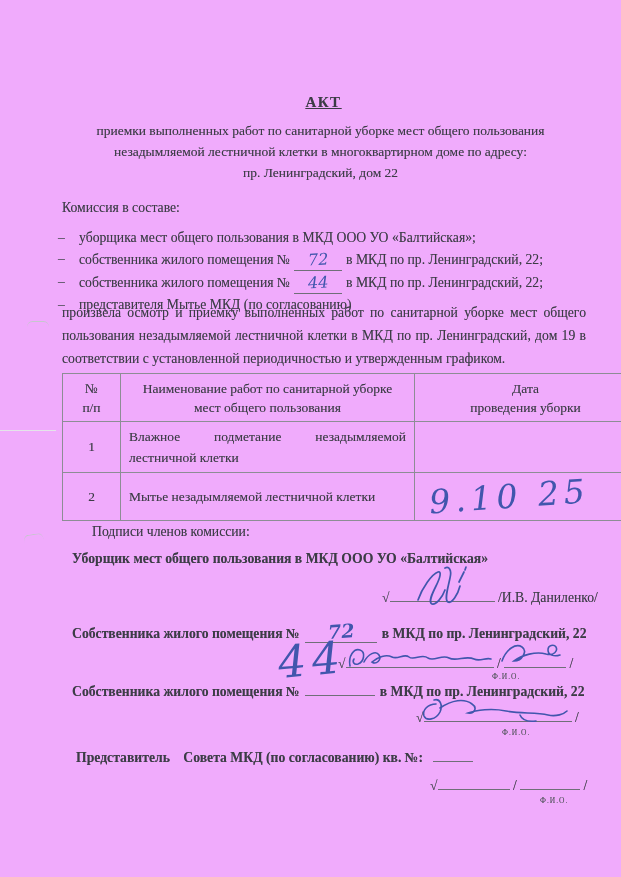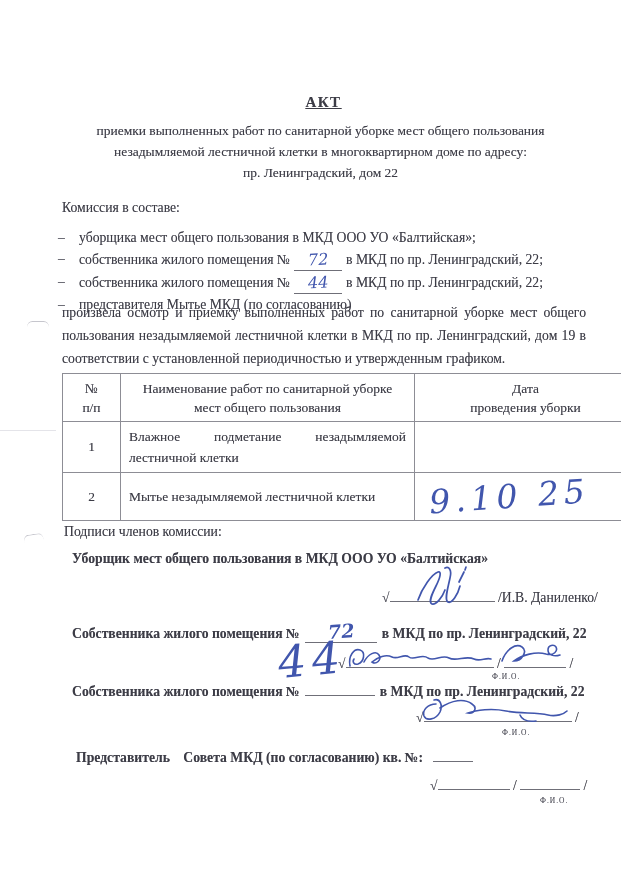--- a/index.html
+++ b/index.html
@@ -1,20 +1,20 @@
 <!DOCTYPE html>
 <html><head>
 <meta charset="utf-8">
 <style>
   html,body { margin:0; padding:0; background:#e8e8e8; }
   .page {
     position: relative;
     width: 621px; height: 877px;
     margin: 0 auto;
-    background: #ffffff;
+    background: #f0abfc;
     font-family: "Liberation Serif", serif;
     color: #3c3c46;
     overflow: hidden;
     text-shadow: 0 0 0.6px rgba(70,70,82,0.45);
   }
   .doc-title {
     position: absolute; left: 62px; width: 523px; top: 94px;
     font-size: 15px; font-weight: bold; letter-spacing: 1.5px;
     text-decoration: underline; text-align: center;
   }
@@ -48,21 +48,21 @@
   .col-date { width: 205px; }
   .work-table thead th { height: 39px; text-align: center; line-height: 19px; }
   .work-table td.cell-num { text-align: center; }
   .work-table td.cell-work { text-align: justify; line-height: 21px; }
   tr.row-1 td { height: 36px; }
   tr.row-2 td { height: 34px; }
   .hand-date {
     font-size: 33px; letter-spacing: 5px; display:inline-block;
     transform: rotate(-4deg); padding-left: 6px;
   }
-  .sig-heading { position: absolute; left: 64px; top: 524px; font-size: 13.7px; }
+  .sig-heading { position: absolute; left: 92px; top: 524px; font-size: 13.7px; }
   .sig-label { position: absolute; left: 72px; font-size: 13.7px; white-space: nowrap; font-weight: bold; }
   .underline { display: inline-block; border-bottom: 1px solid #6f6f78; }
   .sigline { position: absolute; font-size: 13.7px; }
   .fio { position: absolute; font-size: 7.5px; letter-spacing: 1px; color: #5a5a64; }
   .check { color: #4b4b55; }
   .sig-svg { position: absolute; pointer-events: none; }
   .big-num {
     position: absolute; left: 278px; top: 634px;
     font-size: 44px; letter-spacing: 6px; transform: rotate(-5deg);
   }

